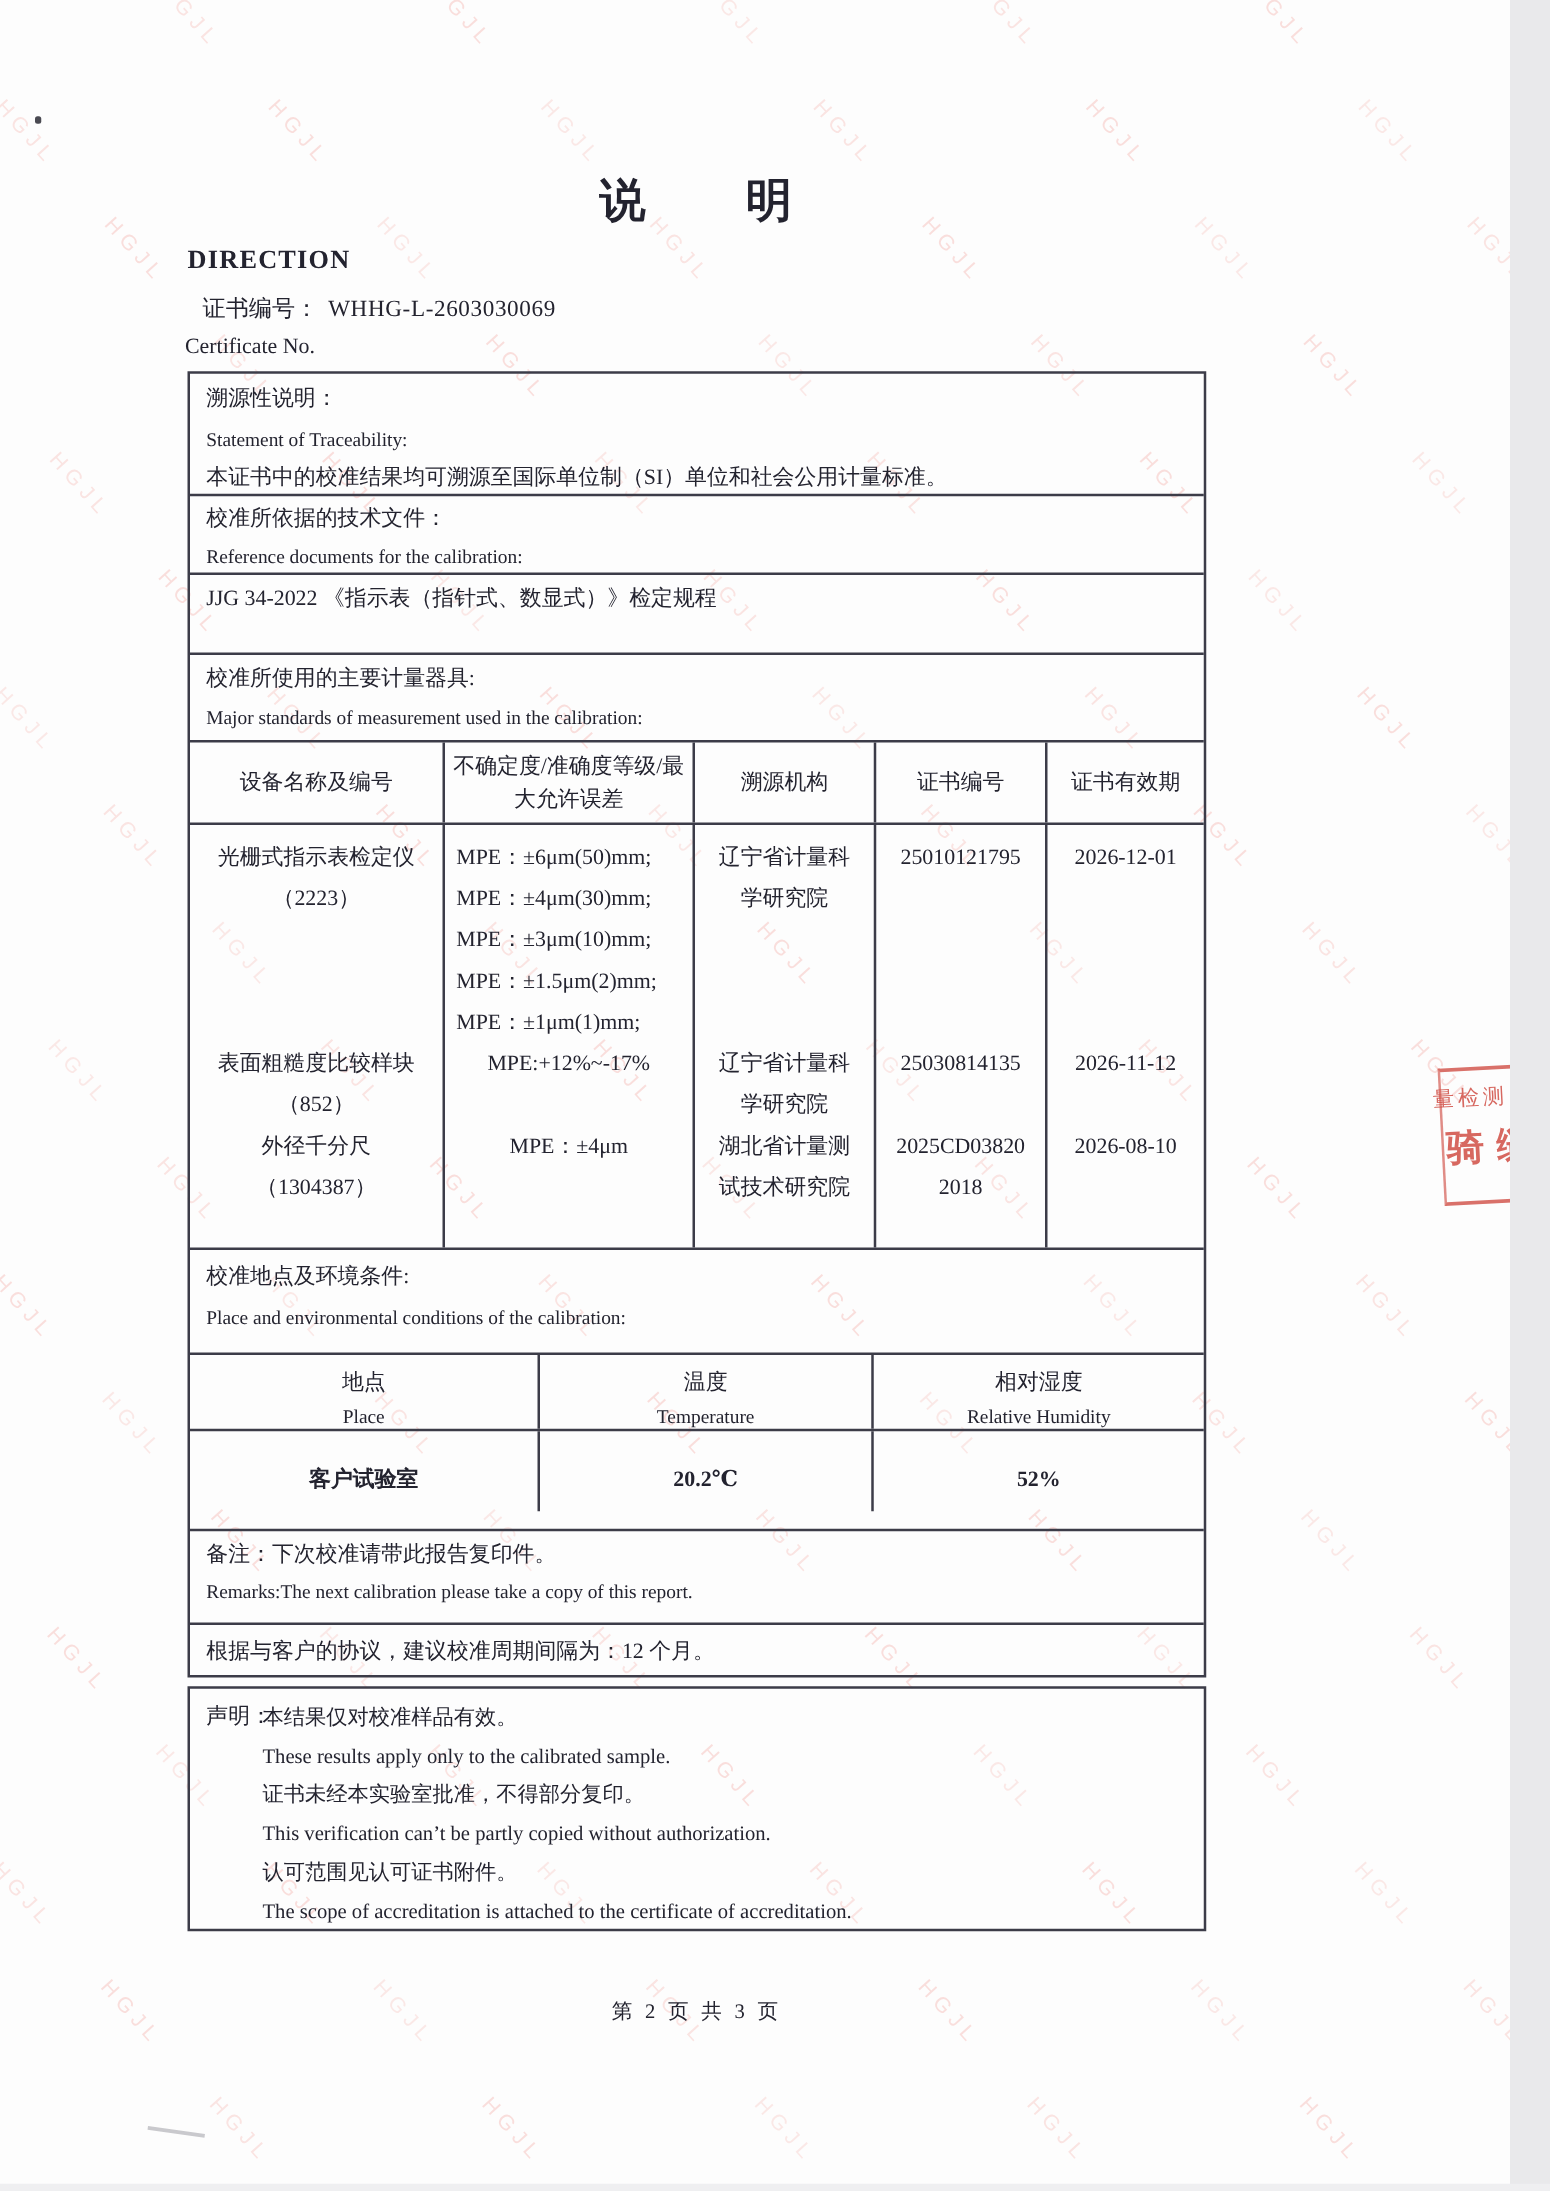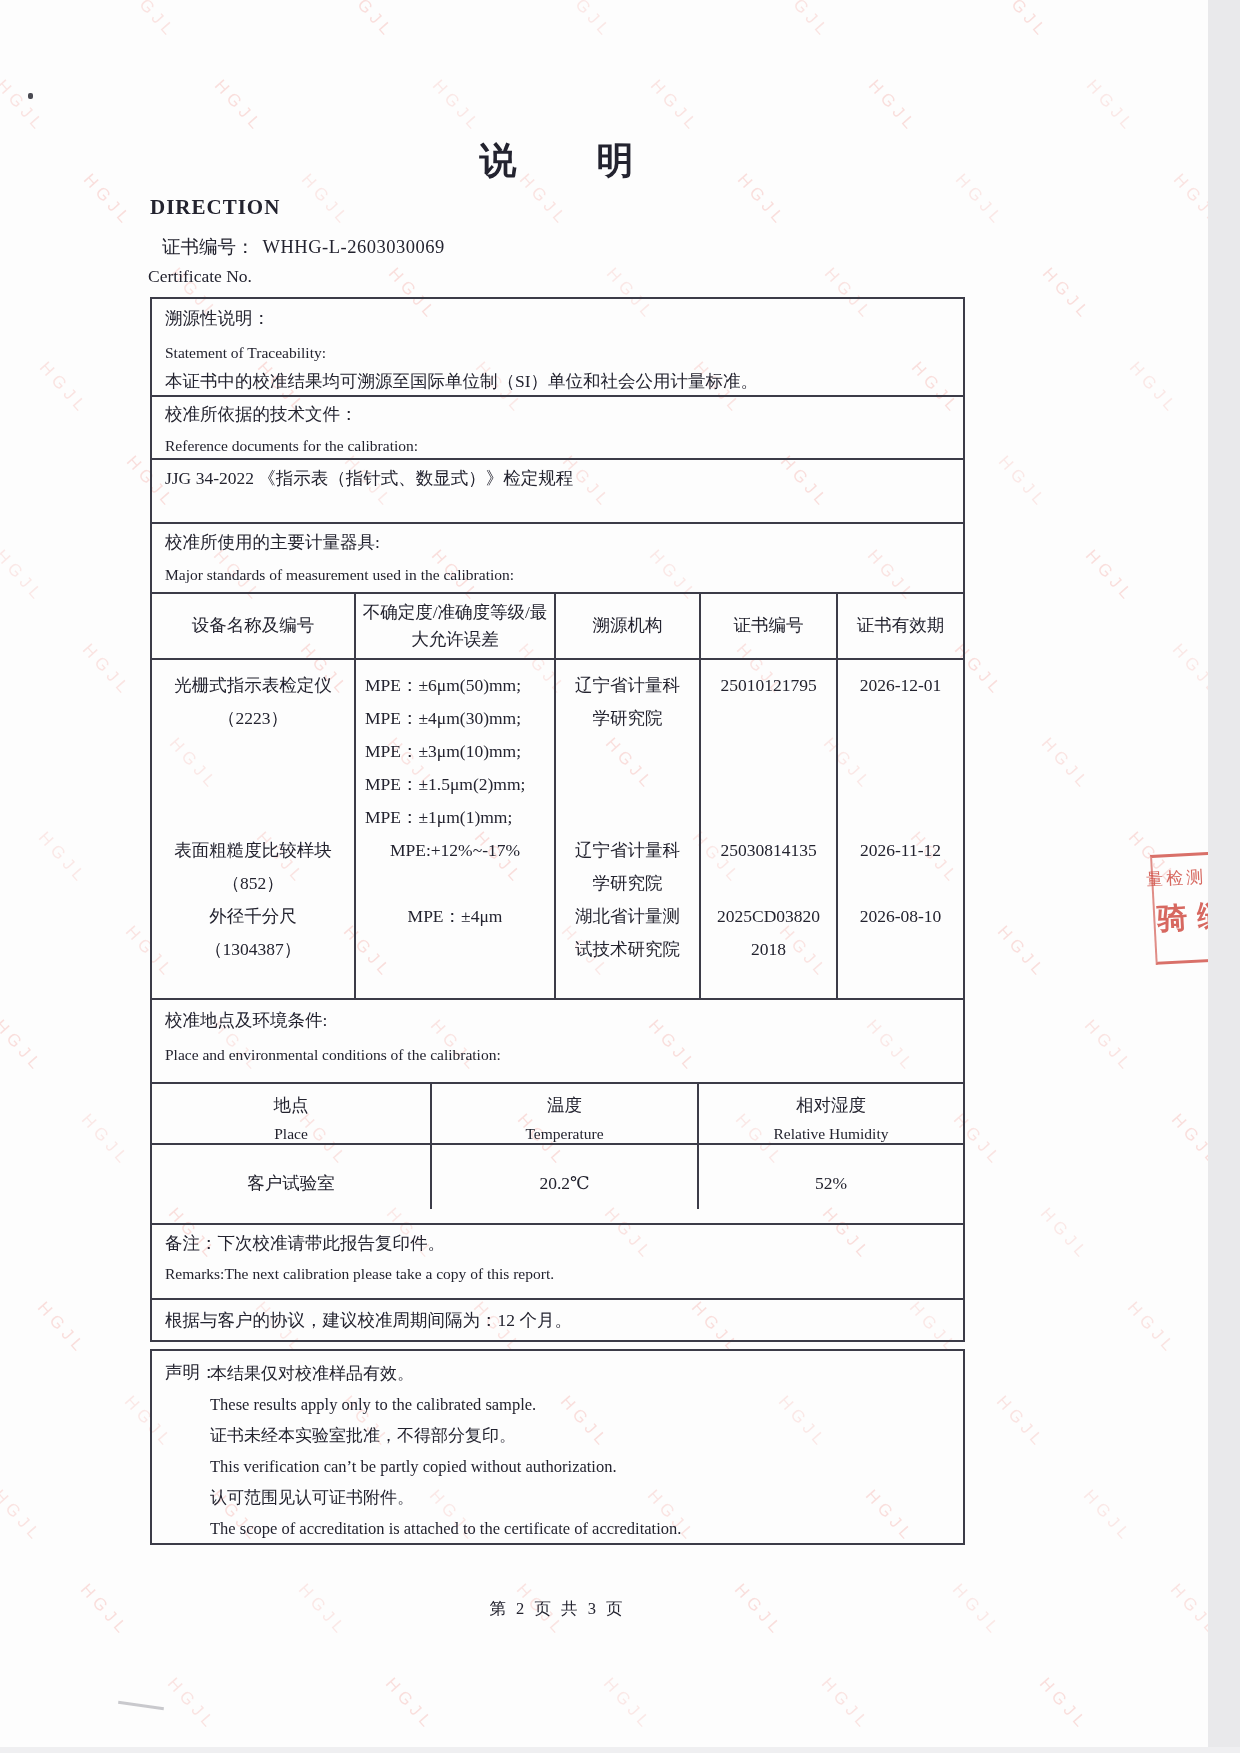--- a/index.html
+++ b/index.html
@@ -51,21 +51,21 @@
   .tline{height:33px;line-height:33px;white-space:nowrap;overflow:visible;}
   .col-mpe .tline{text-align:left;padding-left:9px;}
   .col-mpe .tline:nth-child(6),.col-mpe .tline:nth-child(8){text-align:center;padding-left:0;}
   #sec-place{height:84px;}
   #sec-place .lbl-cn{padding-top:12px;}
   #sec-place .lbl-en{padding-top:17px;}
   
   #env-table{height:141px;box-sizing:border-box;border-bottom:2px solid #3c3c48;}
   .erow{display:flex;width:100%;box-sizing:border-box;}
   .ehead{height:61px;border-bottom:2px solid #3c3c48;}
-  .edata{height:64px;}
+  .edata{height:64px;font-weight:bold;}
   .ecell{box-sizing:border-box;text-align:center;}
   .ecell+.ecell{border-left:2px solid #3c3c48;}
   .e1{width:278px;} .e2{width:267px;} .e3{width:266px;}
   .ehead .ecn{font-size:17.5px;padding-top:9px;}
   .ehead .een{font-size:15.5px;padding-top:8px;font-family:Liberation Serif, serif;}
   .edata .ecell{font-size:17.5px;line-height:76px;}
   #sec-remarks{height:75px;}
   #sec-remarks .body-cn{padding-top:10px;}
   #sec-remarks .lbl-en{padding-top:13px;}
   #sec-agree{height:60px;border-bottom:none;}

